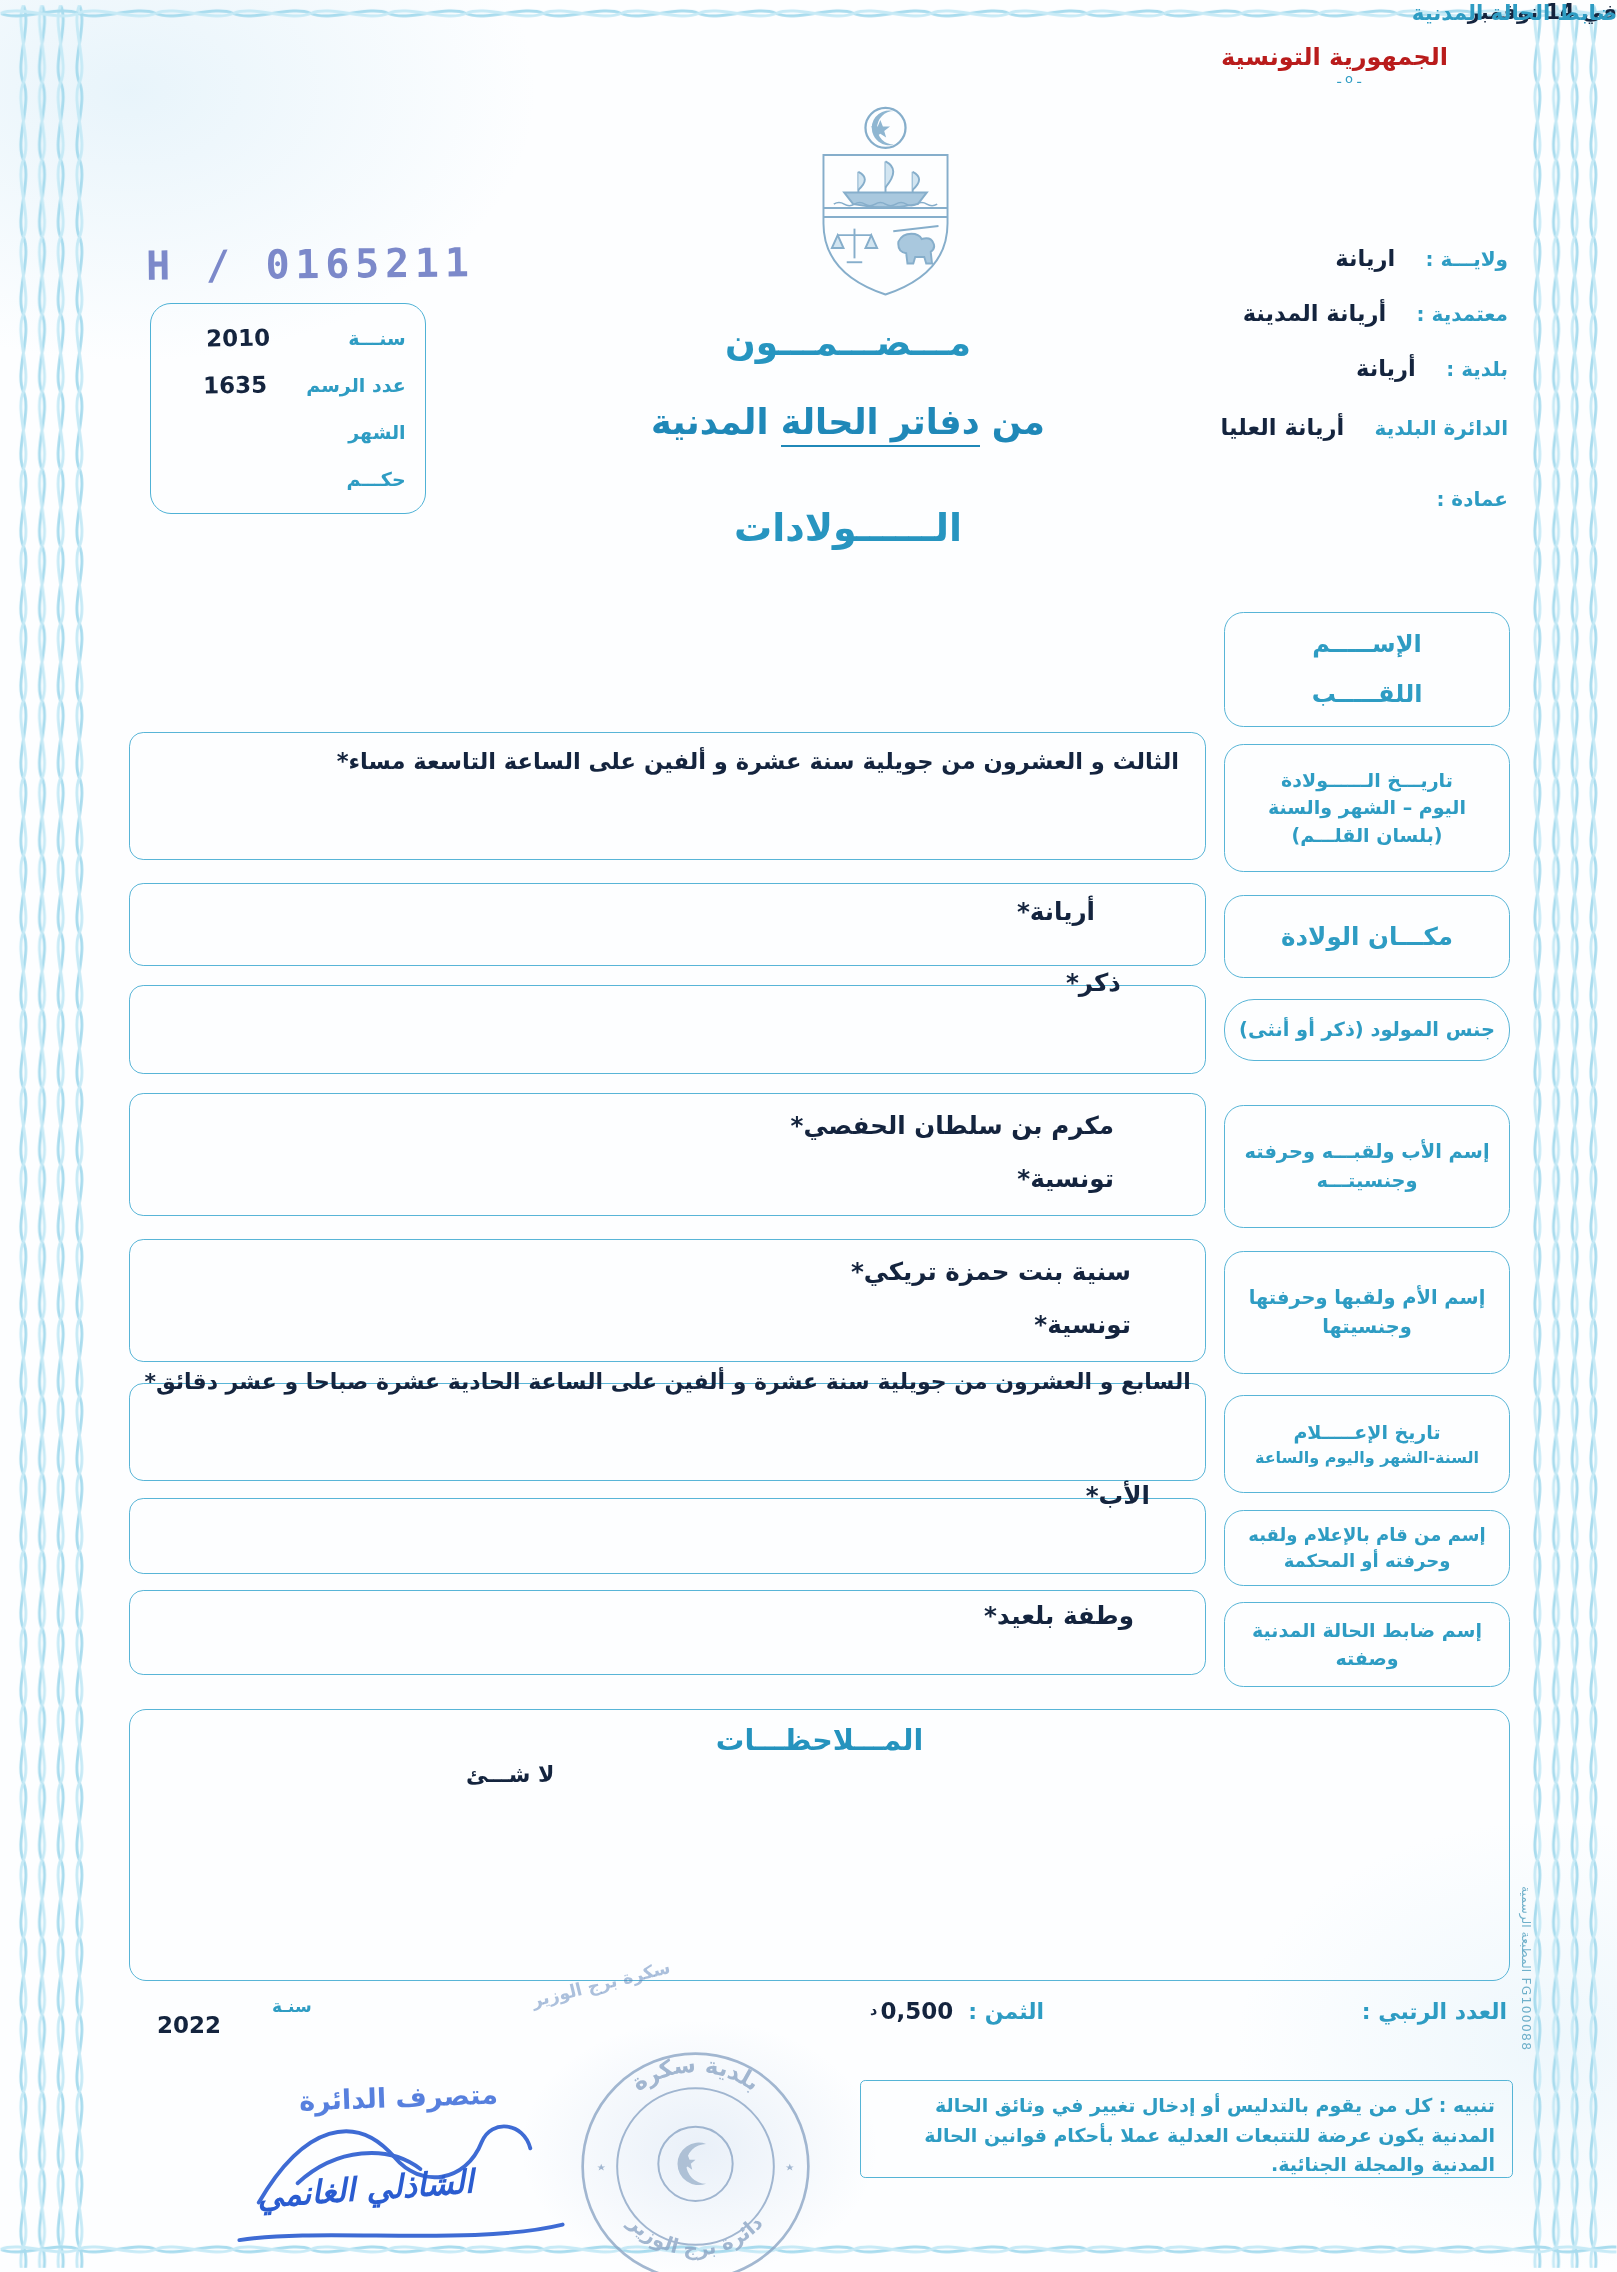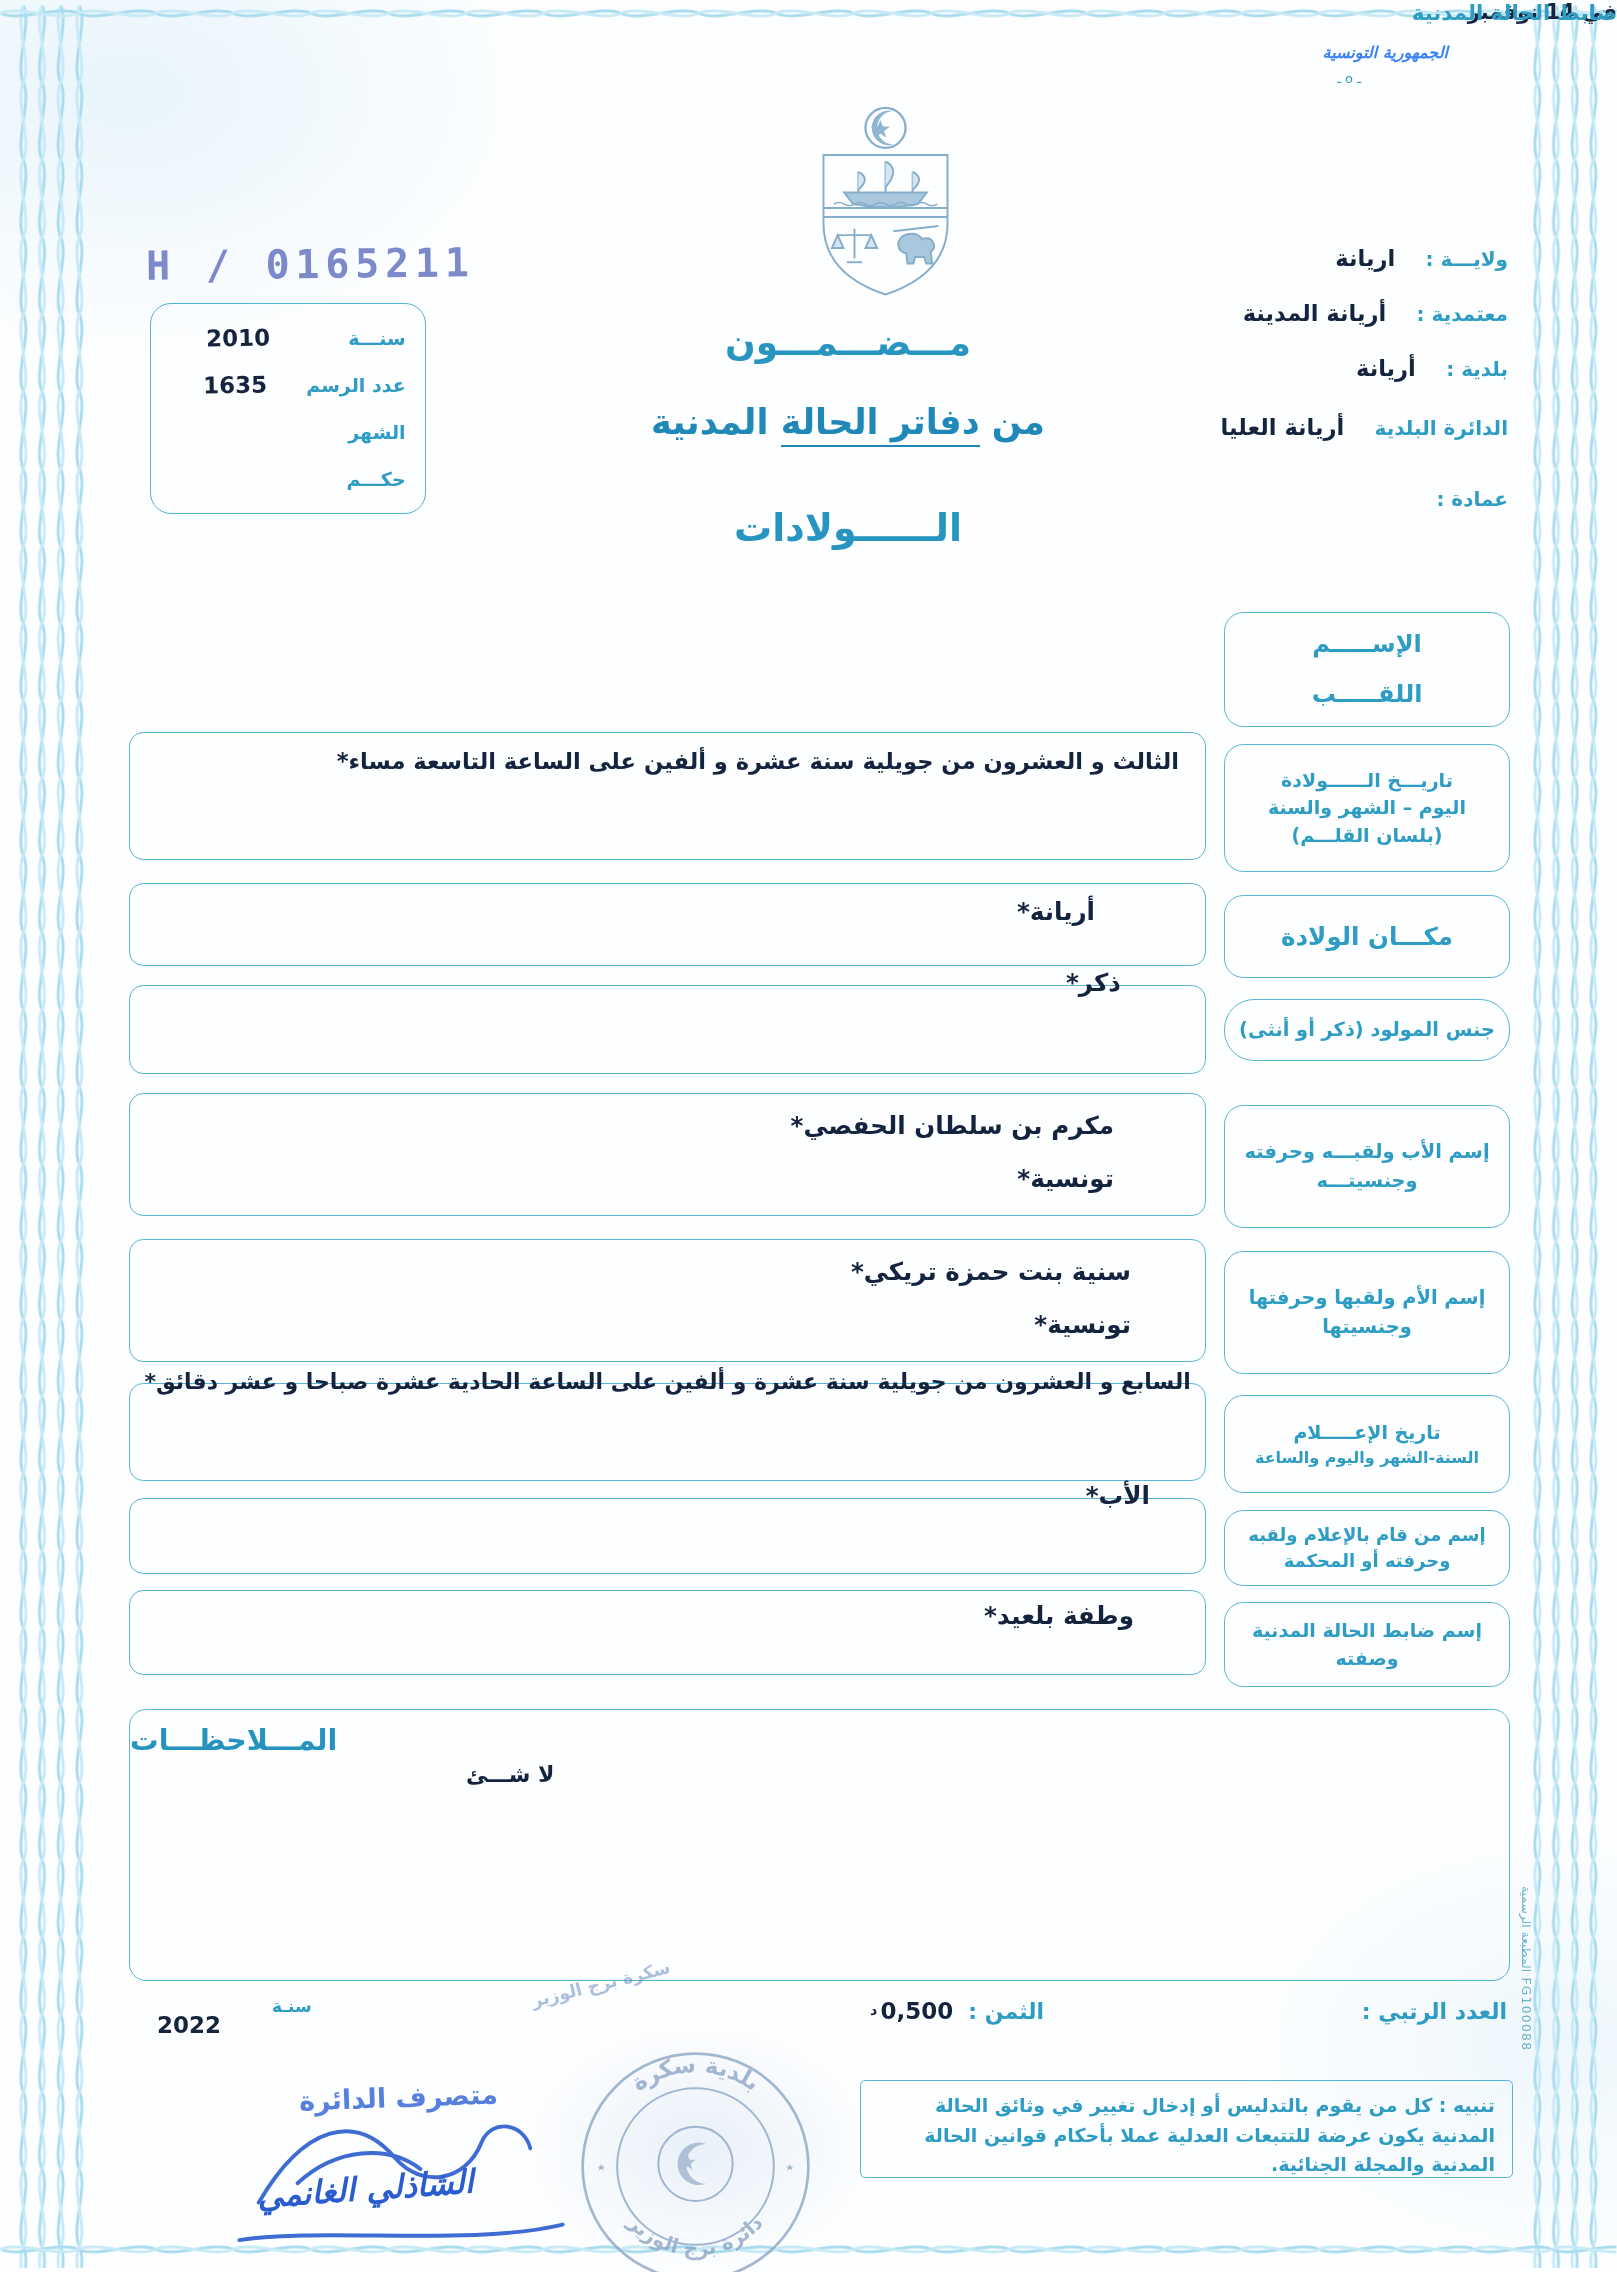--- a/index.html
+++ b/index.html
@@ -13,21 +13,21 @@
       #fdfeff;
     font-family:"DejaVu Sans", sans-serif;
     direction:rtl;
   }
   .abs { position:absolute; }
 
   
   .band { position:absolute; pointer-events:none; }
 
   
-  .republic { font-size:16px; font-weight:bold; color:#3b82f6; white-space:nowrap;font-style:italic; }
+  .republic { font-size:24px; font-weight:bold; color:#b91c1c; white-space:nowrap; }
   .divider-mark { font-size:13px; color:#2e9cc3; }
   .admin-row { position:absolute; right:109px; white-space:nowrap; direction:rtl; }
   .admin-row .lab { font-size:20px; color:#2e9cc3; font-weight:bold; }
   .admin-row .val { font-size:22.6px; color:#14243e; font-weight:bold; margin-right:27px; }
 
   .serial { font-family:"DejaVu Sans Mono", monospace; font-size:40px; font-weight:bold;
             color:#7280c6; letter-spacing:5.8px; direction:ltr; transform:rotate(-0.6deg); opacity:.92; }
 
   .registry-box { position:absolute; left:150px; top:303px; width:276px; height:211px;
                   border:1.9px solid #4fb2d6; border-radius:21px; padding:10.4px 19.4px; direction:rtl; }
@@ -50,21 +50,21 @@
   .raised { margin-top:-21px; }
   .lbox { position:absolute; right:0; top:12px; height:100%; width:286px;
           border:1.9px solid #58b5d7; border-radius:19.4px; display:flex; flex-direction:column;
           justify-content:center; align-items:center; text-align:center;
           color:#2e9cc3; font-weight:bold; line-height:1.45; }
   .lbox.spread { justify-content:space-between; }
 
   
   .remarks-box { position:absolute; left:129px; top:1709px; width:1381px; height:272px;
                  border:1.9px solid #58b5d7; border-radius:17px; }
-  .remarks-title { position:absolute; left:0; top:14.2px; width:100%; text-align:left;
+  .remarks-title { position:absolute; left:0; top:14.2px; width:100%; text-align:center;
                    font-size:28.5px; font-weight:bold; color:#2593be; letter-spacing:2.6px; }
   .remarks-value { position:absolute; left:336px; top:52px; font-size:22px; font-weight:bold; color:#14243e; }
 
   
   .foot-lab { font-size:22px; font-weight:bold; color:#2e9cc3; white-space:nowrap; }
   .foot-val { font-size:23px; font-weight:bold; color:#14243e; white-space:nowrap; }
   .price-cur { font-size:14.2px; vertical-align:super; color:#14243e; font-weight:bold; }
   .faint-stamp { font-size:17.5px; font-weight:bold; color:rgba(90,130,185,.5);
                  transform:rotate(-14deg); white-space:nowrap; }
   .district-admin { font-size:27px; font-weight:bold; color:rgba(58,106,216,.85);

